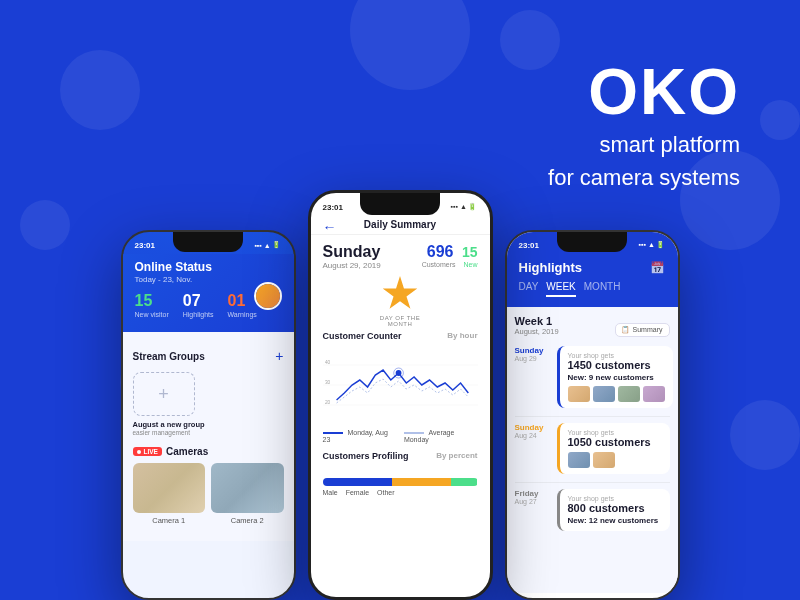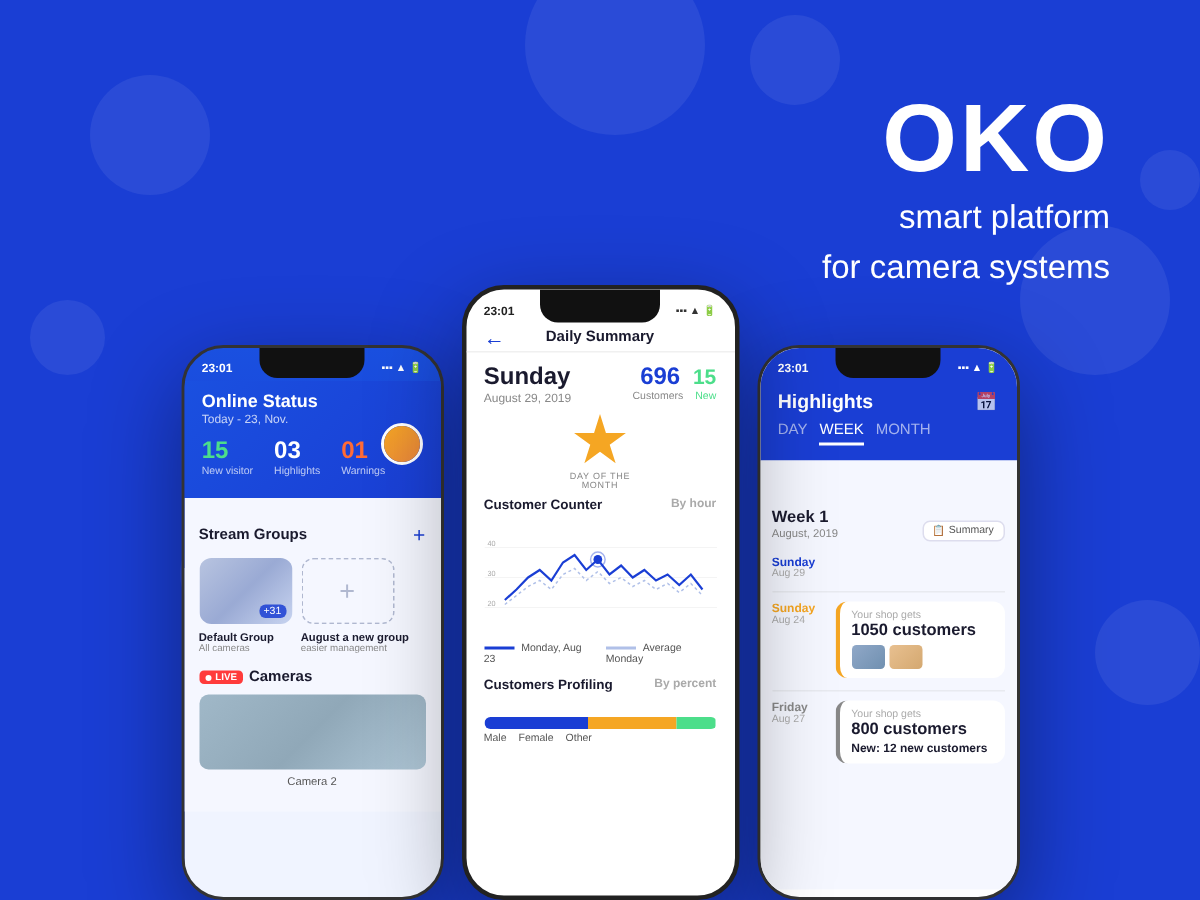--- a/index.html
+++ b/index.html
@@ -471,21 +471,20 @@
       padding: 8px 8px;
       height: calc(100% - 80px);
       overflow: hidden;
     }
 
     .week-header-row {
       display: flex;
       justify-content: space-between;
       align-items: center;
       margin-bottom: 2px;
-      margin-top: 24px;
     }
     .week-title {
       font-size: 11px;
       font-weight: 700;
       color: #1a1a2e;
     }
     .summary-btn {
       background: white;
       border: 1px solid #dde;
       border-radius: 5px;
@@ -614,60 +613,56 @@
       <div class="online-status-date">Today - 23, Nov.</div>
       <div class="avatar-circle">
         <div class="avatar-inner"></div>
       </div>
       <div class="stats-row">
         <div class="stat-item">
           <div class="stat-num green">15</div>
           <div class="stat-label">New visitor</div>
         </div>
         <div class="stat-item">
-          <div class="stat-num white">03</div>
+          <div class="stat-num white">07</div>
           <div class="stat-label">Highlights</div>
         </div>
         <div class="stat-item">
           <div class="stat-num orange">01</div>
           <div class="stat-label">Warnings</div>
         </div>
       </div>
     </div>
 
     <div class="left-phone-body">
       <div class="section-title-row">
         <span class="section-title">Stream Groups</span>
         <span class="section-plus">+</span>
       </div>
       <div class="stream-groups">
-        <div>
-          <div class="stream-thumb">
-            <div class="stream-thumb-img"></div>
-            <div class="stream-thumb-overlay">+31</div>
-          </div>
-          <div class="stream-group-label">Default Group</div>
-          <div class="stream-group-sublabel">All cameras</div>
-        </div>
         <div>
           <div class="stream-new-group">+</div>
           <div class="stream-group-label">August a new group</div>
           <div class="stream-group-sublabel">easier management</div>
         </div>
       </div>
 
       <div class="cameras-section">
         <div style="display:flex;align-items:center;margin-bottom:4px;">
           <span class="live-badge">
             <span class="live-dot"></span>
             <span>LIVE</span>
           </span>
           <span class="section-title">Cameras</span>
         </div>
         <div class="camera-thumbs">
+          <div class="camera-thumb">
+            <div class="camera-thumb-img cam1"></div>
+            <div class="camera-label">Camera 1</div>
+          </div>
           <div class="camera-thumb">
             <div class="camera-thumb-img cam2"></div>
             <div class="camera-label">Camera 2</div>
           </div>
         </div>
       </div>
     </div>
   </div>
 
   <div class="phone phone-middle">
@@ -795,20 +790,34 @@
           <span>📋</span>
           <span>Summary</span>
         </div>
       </div>
 
       <div class="highlight-item">
         <div class="highlight-day-col">
           <div class="highlight-day-name">Sunday</div>
           <div class="highlight-day-date">Aug 29</div>
         </div>
+        <div class="highlight-content sunday-accent">
+          <div class="highlight-shop-label">Your shop gets</div>
+          <div class="highlight-customers">1450 customers</div>
+          <div class="highlight-new">
+            <span>New:</span>
+            <span>9 new customers</span>
+          </div>
+          <div class="thumbnail-row">
+            <div class="thumb-mini t1"></div>
+            <div class="thumb-mini t2"></div>
+            <div class="thumb-mini t3"></div>
+            <div class="thumb-mini t4"></div>
+          </div>
+        </div>
       </div>
 
       <div class="divider-line"></div>
 
       <div class="highlight-item">
         <div class="highlight-day-col">
           <div class="highlight-day-name" style="color:#f5a623;">Sunday</div>
           <div class="highlight-day-date">Aug 24</div>
         </div>
         <div class="highlight-content saturday-accent">

